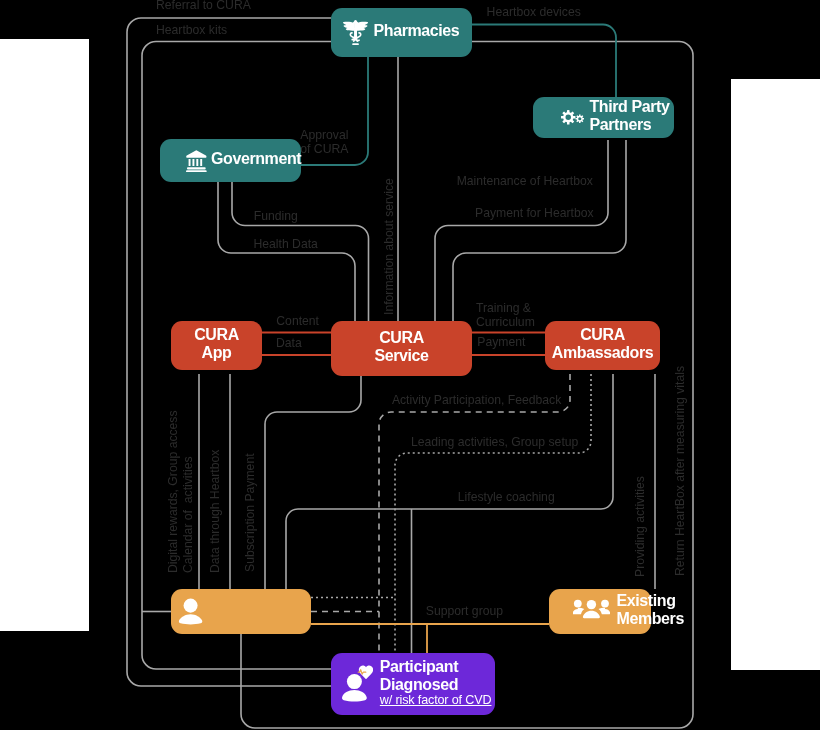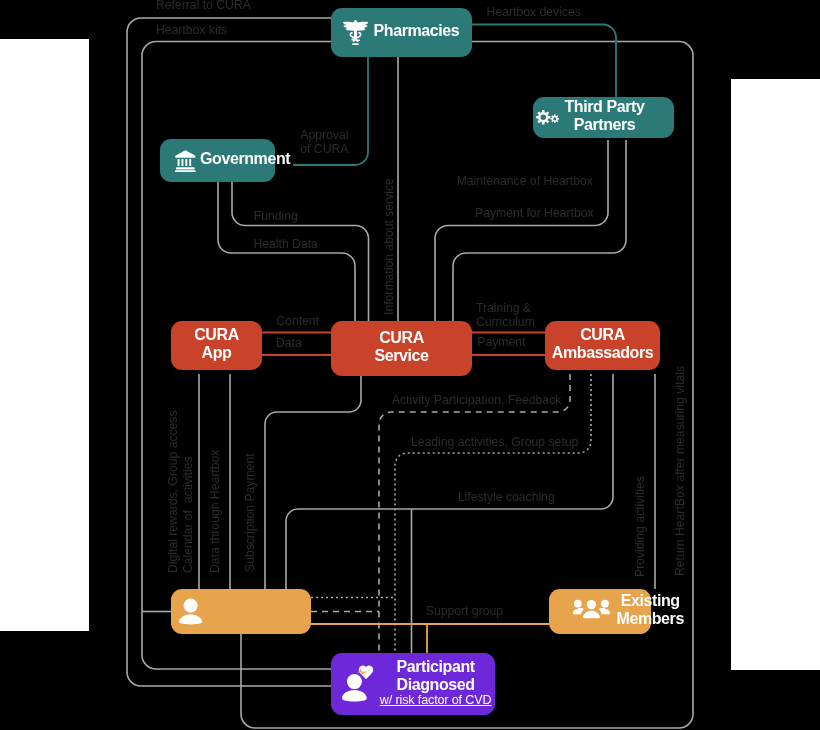--- a/index.html
+++ b/index.html
@@ -5,21 +5,21 @@
   html,body{margin:0;padding:0;}
   body{width:820px;height:730px;background:#000;overflow:hidden;
        font-family:"Liberation Sans",sans-serif;}
   #stage{position:relative;width:820px;height:730px;background:#000;overflow:hidden;}
   .whitepanel{position:absolute;background:#ffffff;}
   svg.wires{position:absolute;left:0;top:0;width:820px;height:730px;}
   .node{position:absolute;display:flex;align-items:center;border-radius:11px;
         box-sizing:border-box;}
   .node .ico{flex:0 0 auto;display:flex;align-items:center;justify-content:center;}
   .node .txt{color:#ffffff;font-weight:bold;font-size:16px;line-height:17.9px;
-             letter-spacing:-0.4px;position:relative;top:-1.5px;text-align:center;}
+             letter-spacing:-0.4px;position:relative;top:-1.5px;}
   .node .sub{font-weight:normal;font-size:12.6px;line-height:14px;letter-spacing:-0.15px;display:block;text-decoration:underline;}
   .lbl{position:absolute;color:#2c2c2c;font-size:12.2px;white-space:pre;line-height:13.9px;}
 </style>
 </head>
 <body>
 
 <div id="stage">
 
   <div class="whitepanel" style="left:0px;top:39px;width:89px;height:592px;"></div>
   <div class="whitepanel" style="left:731px;top:79px;width:89px;height:591px;"></div>
@@ -97,32 +97,32 @@
           <path d="M192 236c-22-2-36 20-28 40 7 17 30 26 52 36 32 15 62 34 74 60"></path>
           <path d="M320 236c22-2 36 20 28 40-7 17-30 26-52 36-32 15-62 34-74 60"></path>
           <path d="M196 348c24-12 52-6 74 7 17 10 36 12 50 4"></path>
           <path d="M210 424h92"></path>
         </g>
       </svg>
     </span>
     <span class="txt">Pharmacies</span>
   </div>
 
-  <div class="node" style="left:533px;top:97px;width:141px;height:41px;background:#2b7a78;padding-left:3px;">
+  <div class="node" style="left:533px;top:97px;width:141px;height:41px;background:#2b7a78;padding-left:28px;">
     <span class="ico" style="width:23.1px;height:16.7px;margin-right:5.4px;">
       <svg viewBox="0 0 462 334" width="23.1" height="16.7" aria-hidden="true">
         <path fill="#fff" fill-rule="evenodd" d="M244.8 141.4 L287.8 142.1 A145.0 145.0 0 0 1 287.8 191.9 L244.8 192.6 A103.0 103.0 0 0 1 233.7 219.4 L233.7 219.4 L263.6 250.4 A145.0 145.0 0 0 1 228.4 285.6 L197.4 255.7 A103.0 103.0 0 0 1 170.6 266.8 L170.6 266.8 L169.9 309.8 A145.0 145.0 0 0 1 120.1 309.8 L119.4 266.8 A103.0 103.0 0 0 1 92.6 255.7 L92.6 255.7 L61.6 285.6 A145.0 145.0 0 0 1 26.4 250.4 L56.3 219.4 A103.0 103.0 0 0 1 45.2 192.6 L45.2 192.6 L2.2 191.9 A145.0 145.0 0 0 1 2.2 142.1 L45.2 141.4 A103.0 103.0 0 0 1 56.3 114.6 L56.3 114.6 L26.4 83.6 A145.0 145.0 0 0 1 61.6 48.4 L92.6 78.3 A103.0 103.0 0 0 1 119.4 67.2 L119.4 67.2 L120.1 24.2 A145.0 145.0 0 0 1 169.9 24.2 L170.6 67.2 A103.0 103.0 0 0 1 197.4 78.3 L197.4 78.3 L228.4 48.4 A145.0 145.0 0 0 1 263.6 83.6 L233.7 114.6 A103.0 103.0 0 0 1 244.8 141.4 Z M90.0 167.0 A55.0 55.0 0 1 0 200.0 167.0 A55.0 55.0 0 1 0 90.0 167.0 Z"></path>
 <path fill="#fff" fill-rule="evenodd" d="M435.1 179.8 L460.7 180.2 A86.0 86.0 0 0 1 460.7 209.8 L435.1 210.2 A61.0 61.0 0 0 1 428.5 226.1 L428.5 226.1 L446.4 244.5 A86.0 86.0 0 0 1 425.5 265.4 L407.1 247.5 A61.0 61.0 0 0 1 391.2 254.1 L391.2 254.1 L390.8 279.7 A86.0 86.0 0 0 1 361.2 279.7 L360.8 254.1 A61.0 61.0 0 0 1 344.9 247.5 L344.9 247.5 L326.5 265.4 A86.0 86.0 0 0 1 305.6 244.5 L323.5 226.1 A61.0 61.0 0 0 1 316.9 210.2 L316.9 210.2 L291.3 209.8 A86.0 86.0 0 0 1 291.3 180.2 L316.9 179.8 A61.0 61.0 0 0 1 323.5 163.9 L323.5 163.9 L305.6 145.5 A86.0 86.0 0 0 1 326.5 124.6 L344.9 142.5 A61.0 61.0 0 0 1 360.8 135.9 L360.8 135.9 L361.2 110.3 A86.0 86.0 0 0 1 390.8 110.3 L391.2 135.9 A61.0 61.0 0 0 1 407.1 142.5 L407.1 142.5 L425.5 124.6 A86.0 86.0 0 0 1 446.4 145.5 L428.5 163.9 A61.0 61.0 0 0 1 435.1 179.8 Z M344.0 195.0 A32.0 32.0 0 1 0 408.0 195.0 A32.0 32.0 0 1 0 344.0 195.0 Z"></path>
       </svg>
     </span>
     <span class="txt" style="white-space:pre-line;">Third Party
 Partners</span>
   </div>
 
-  <div class="node" style="left:160px;top:139px;width:115px;height:43px;background:#2b7a78;padding-left:15px;">
+  <div class="node" style="left:160px;top:139px;width:141px;height:43px;background:#2b7a78;padding-left:26px;">
     <span class="ico" style="width:20.7px;height:22px;margin-right:4.3px;">
       <svg viewBox="0 0 512 507" width="20.7" height="22" preserveAspectRatio="none" fill="#fff" aria-hidden="true">
         <path d="M243 9a26 26 0 0 1 26 0l224 120c11 6 16 19 13 31a26 26 0 0 1-25 20H31a26 26 0 0 1-25-20c-3-12 2-25 13-31L243 9z"></path>
         <path d="M64 208h48v160H64V208zm96 0h48v160h-48V208zm96 0h48v160h-48V208zm96 0h48v160h-48V208z"></path>
         <path d="M48 400h416a24 24 0 0 1 0 48H48a24 24 0 0 1 0-48z"></path>
         <path d="M24 464h464a24 24 0 0 1 0 48H24a24 24 0 0 1 0-48z"></path>
       </svg>
     </span>
     <span class="txt">Government</span>
   </div>

